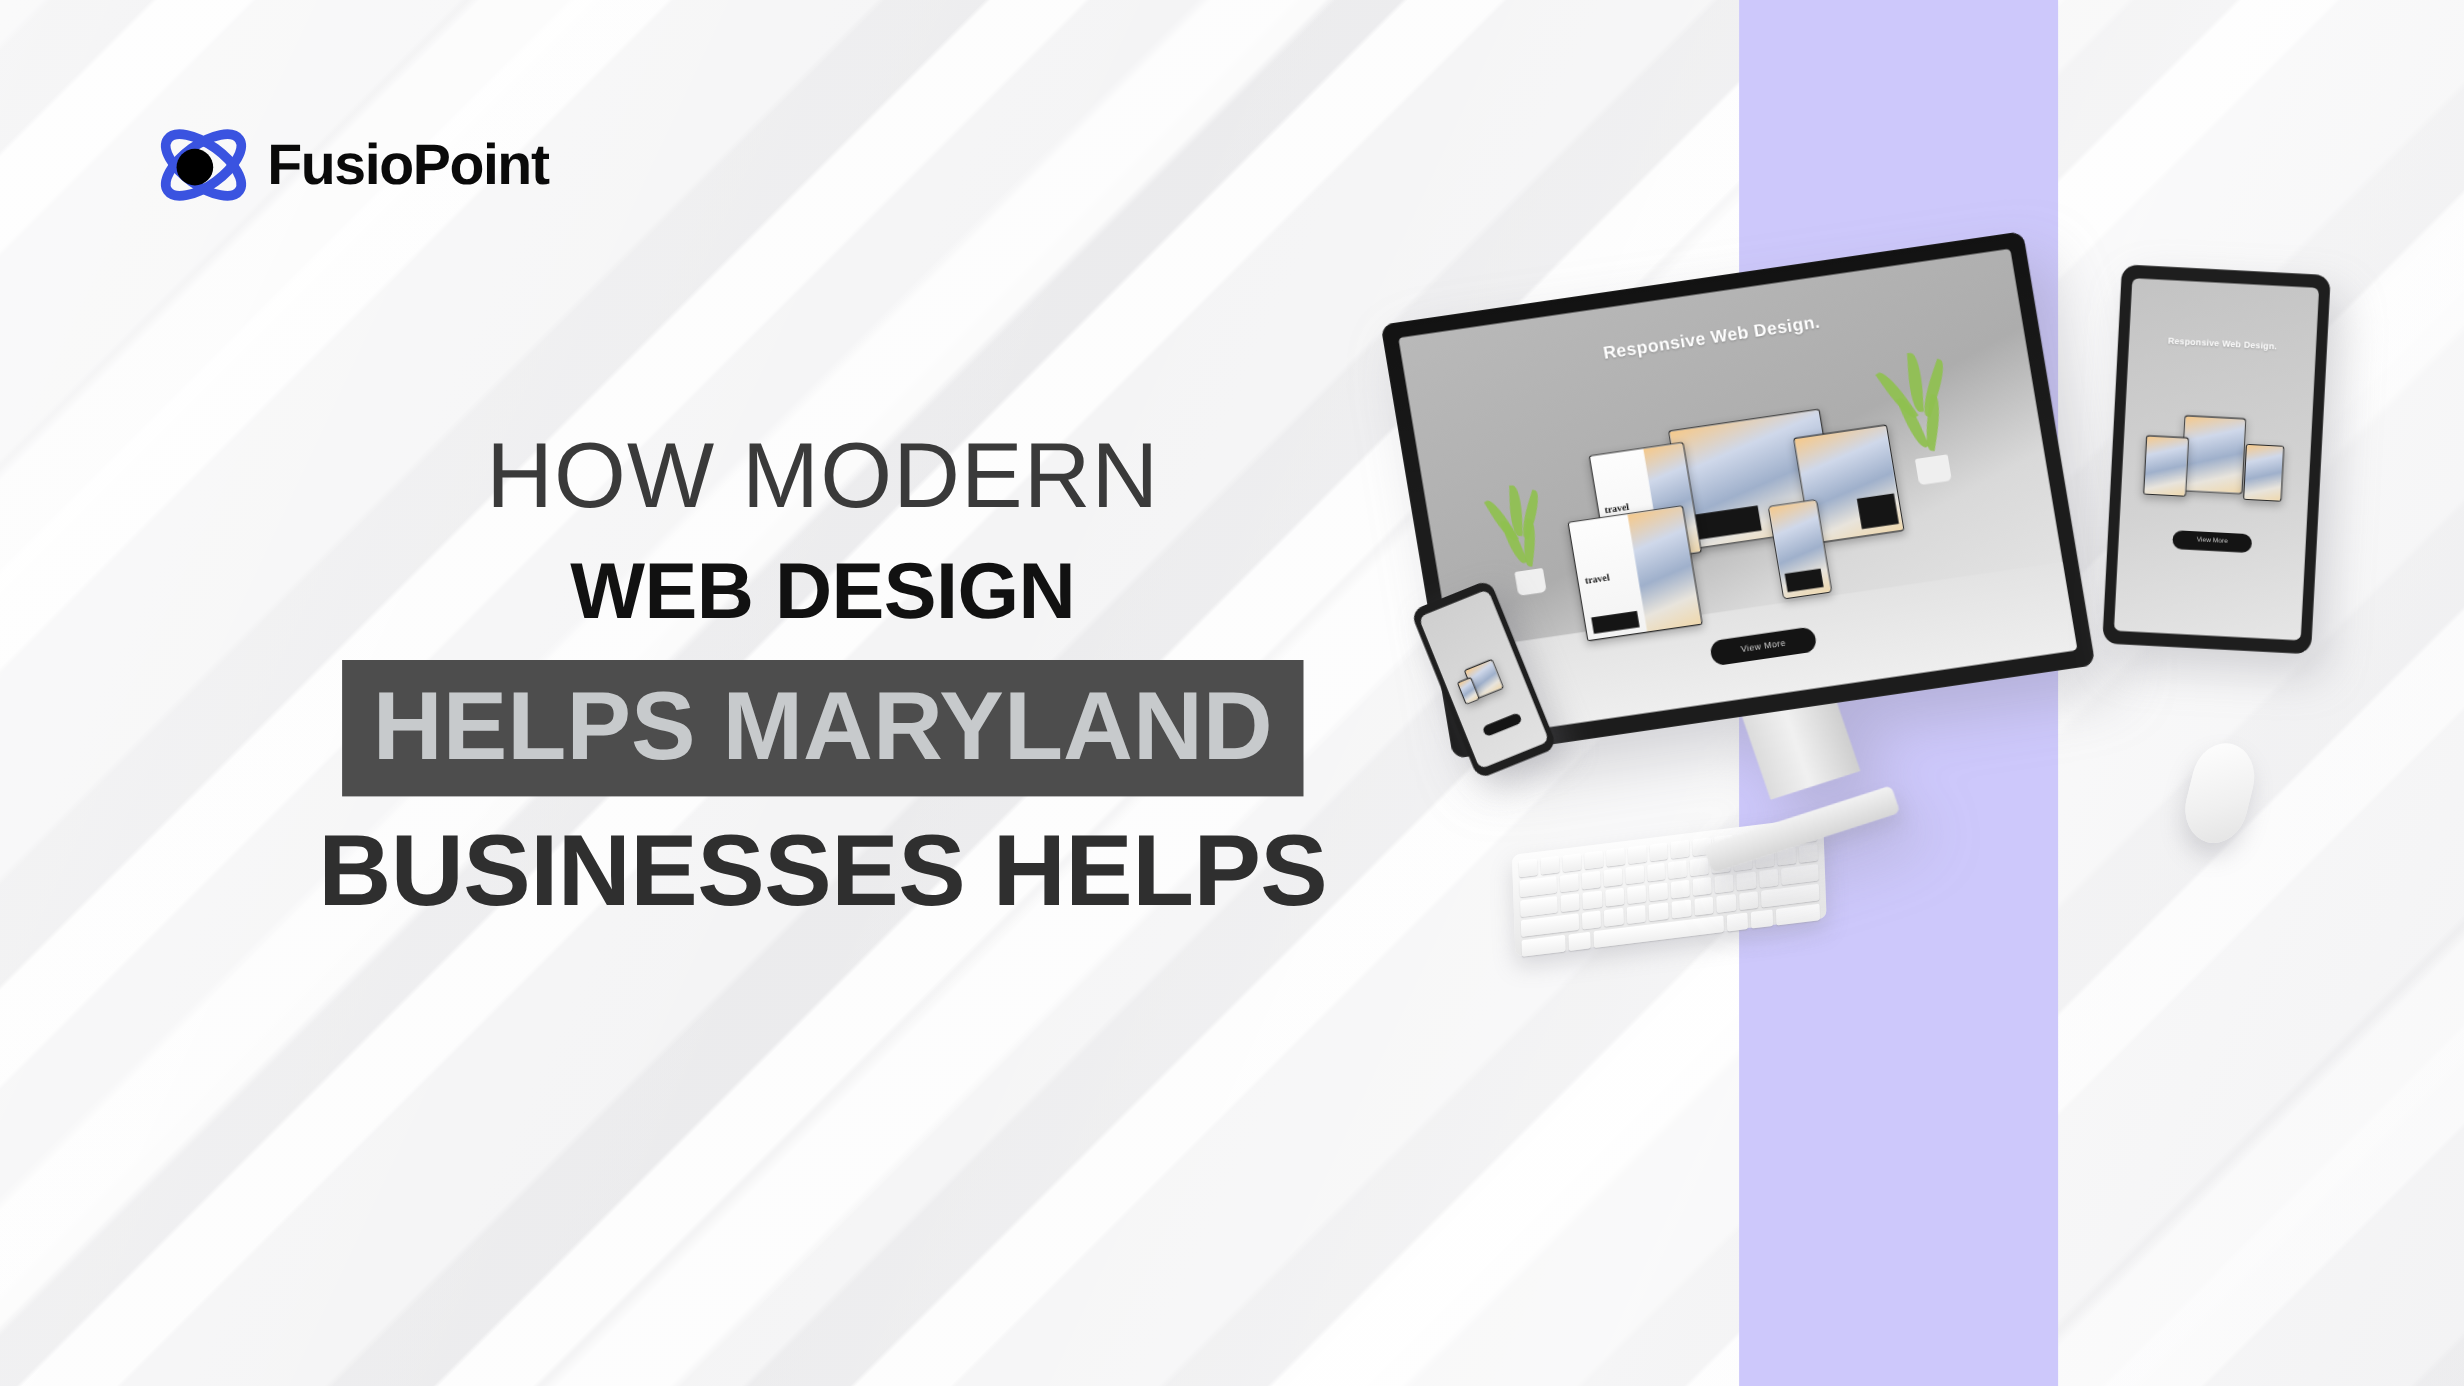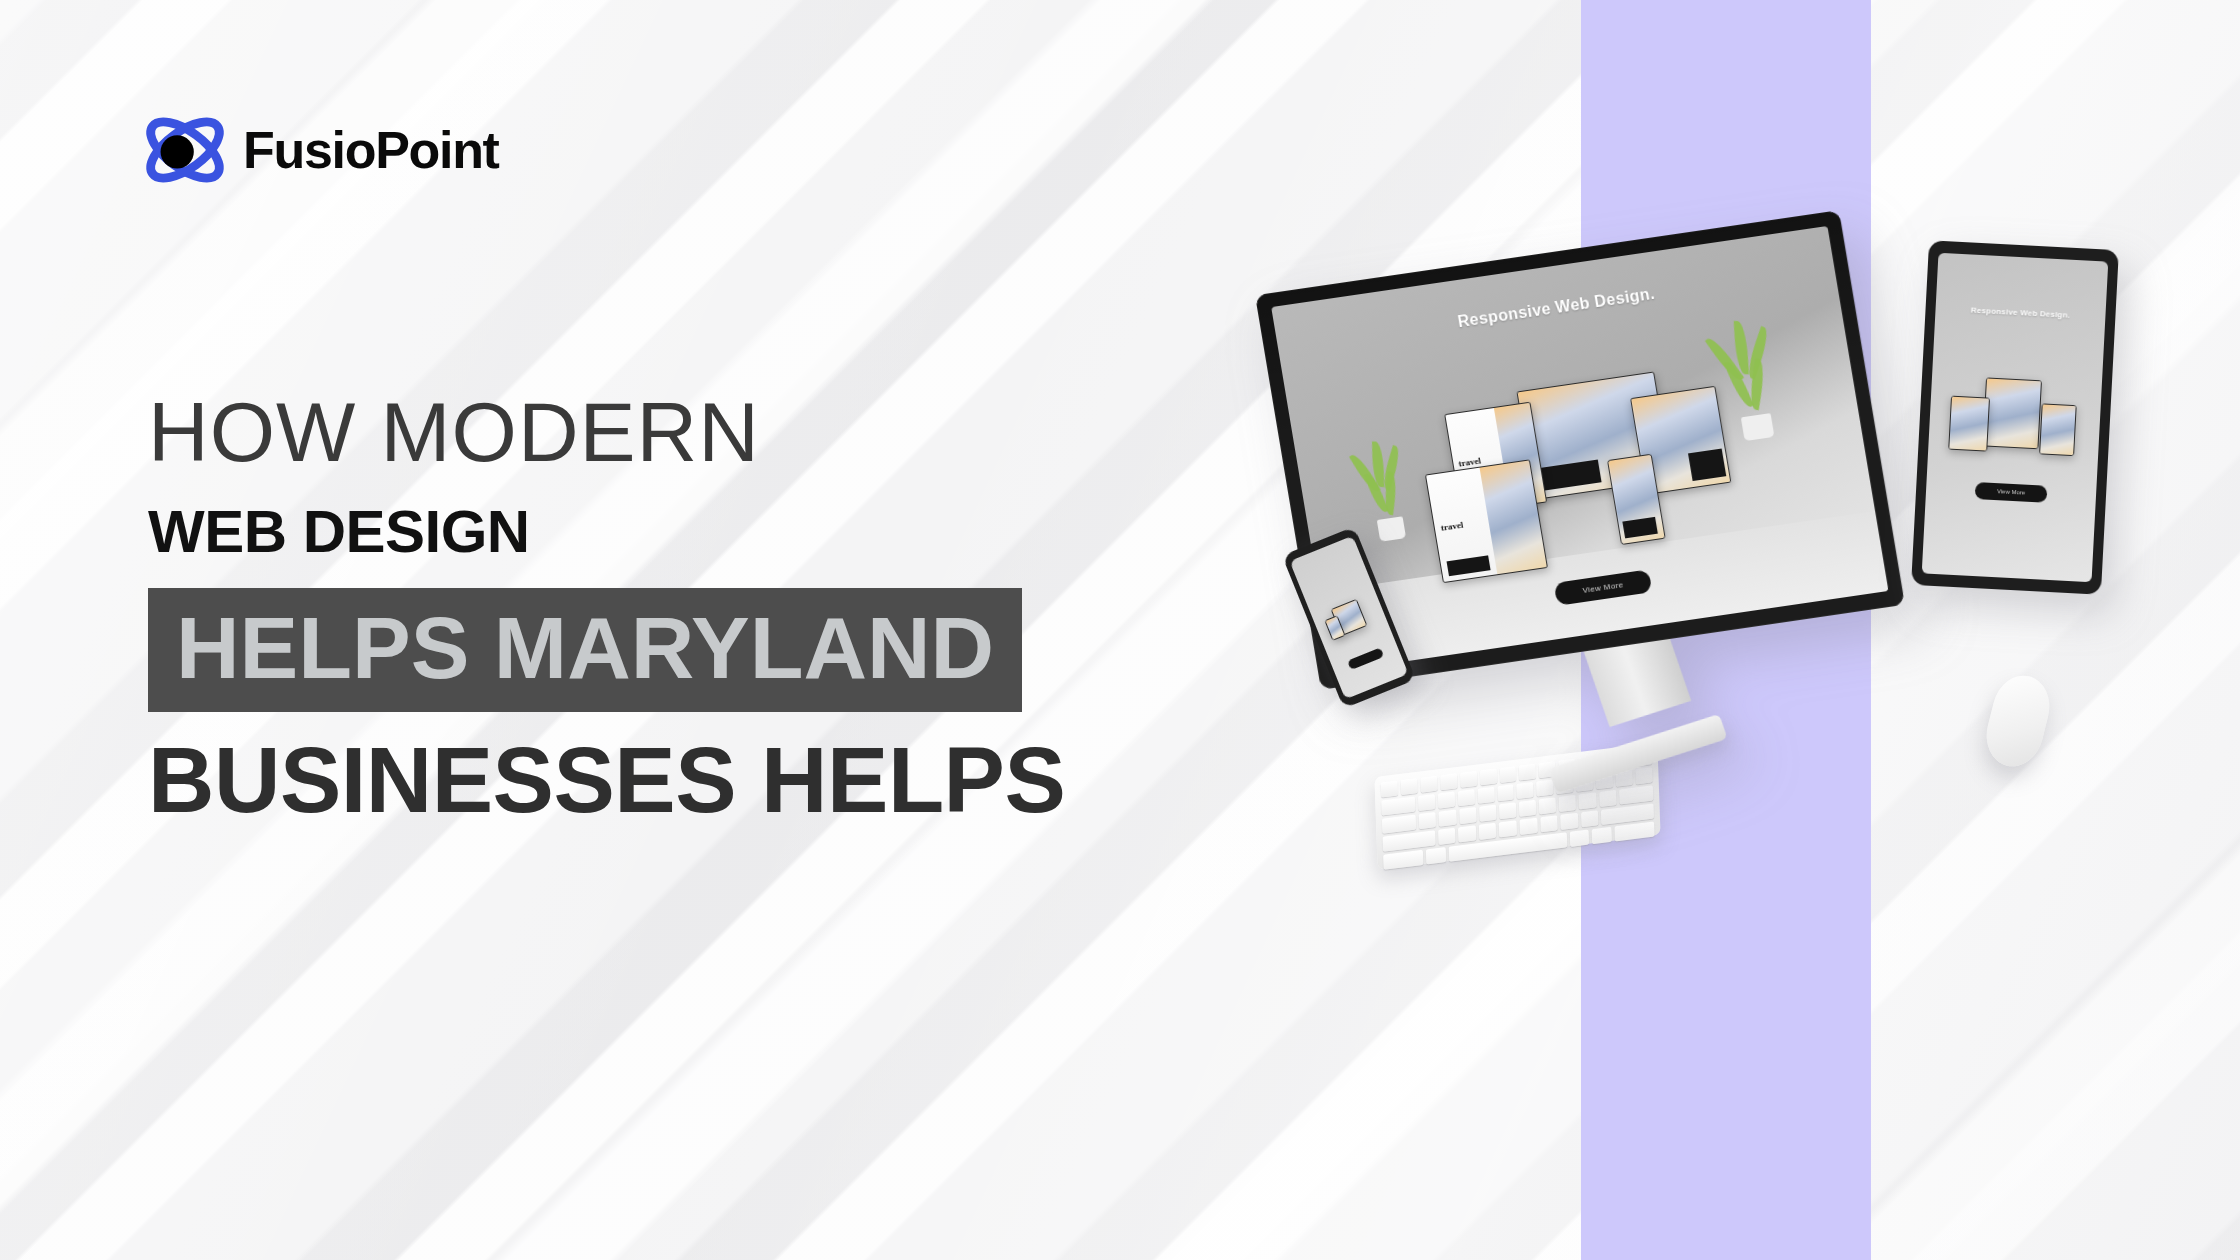--- a/index.html
+++ b/index.html
@@ -51,28 +51,28 @@
     left:1581px;width:290px;
     background:#cdc8fb;
   }
 
   
   .logo{position:absolute;left:136px;top:104px;display:flex;align-items:center;gap:9px;}
   .logo-mark{width:98px;height:92px;display:block;}
   .logo-word{font-size:52px;font-weight:700;letter-spacing:-1.3px;color:#0a0a0a;line-height:1;white-space:nowrap;}
 
   
-  .headline{position:absolute;left:148px;top:390px;width:1200px;}
+  .headline{position:absolute;left:148px;top:390px;width:1200px;text-align:center;}
   .hl-line{display:block;white-space:nowrap;}
   .hl-1{
     font-size:84px;font-weight:300;letter-spacing:1px;color:#3a3a3a;
     line-height:1.0;margin-bottom:28px;
   }
   .hl-2{
-    font-size:60px;font-weight:800;letter-spacing:-0.5px;color:#111111;
+    font-size:72px;font-weight:800;letter-spacing:-0.5px;color:#111111;
     line-height:1.0;margin-bottom:26px;
   }
   .hl-band{
     display:inline-block;background:#4d4d4d;color:#c7cacc;
     font-size:88px;font-weight:800;letter-spacing:0px;
     padding:16px 28px 20px 28px;line-height:1.0;margin-bottom:22px;
   }
   .hl-4{
     font-size:92px;font-weight:800;letter-spacing:-0.5px;color:#2f2f2f;
     line-height:1.0;

